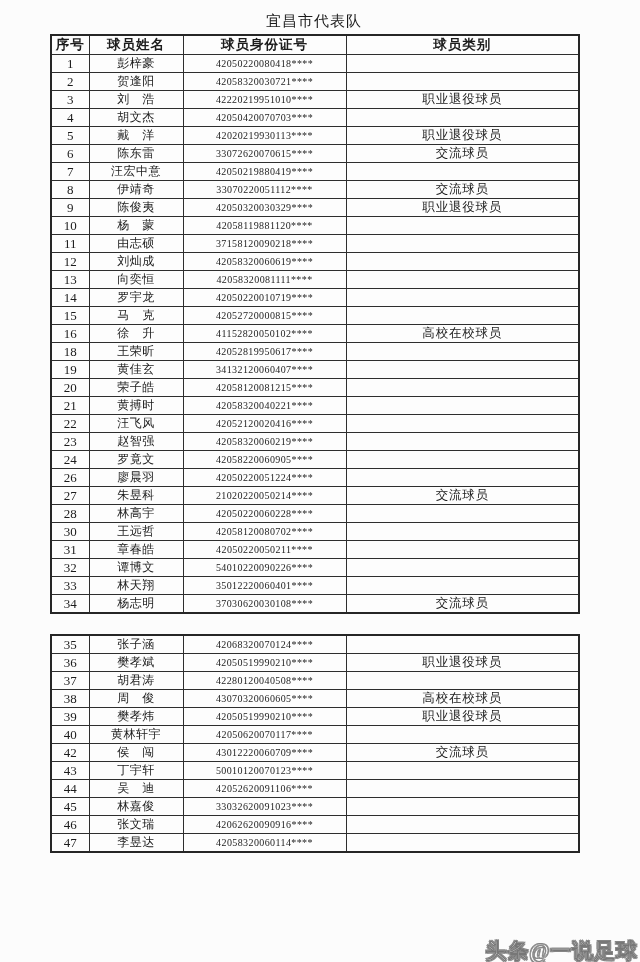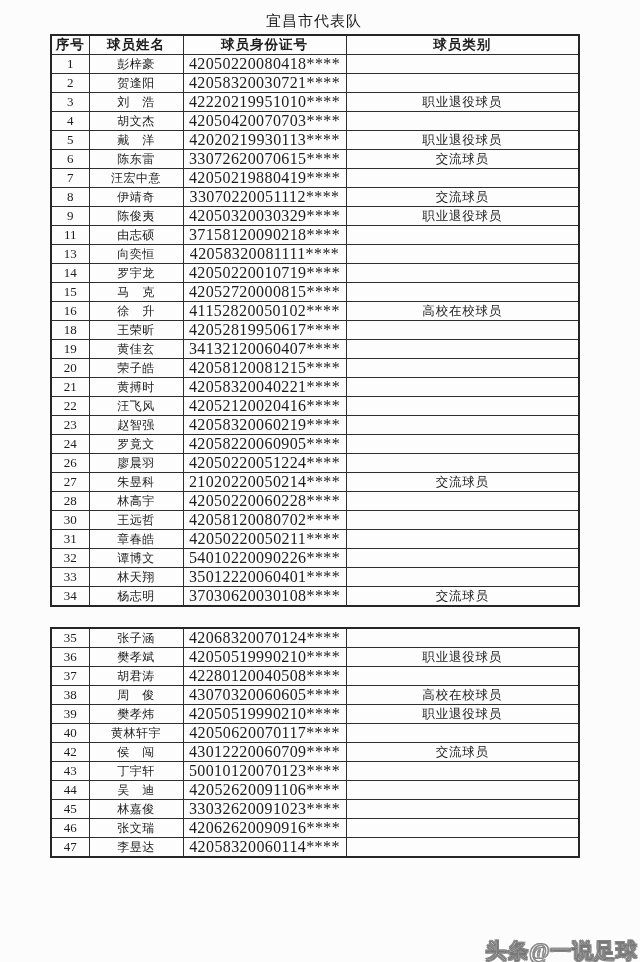--- a/index.html
+++ b/index.html
@@ -37,21 +37,21 @@
     padding:0;
     text-align:center;
     white-space:nowrap;
     overflow:hidden;
   }
   .tbl1 th{height:17px;font-size:13.5px;font-weight:bold;letter-spacing:1px;}
   .tbl1 td{height:16.6px;}
   .tbl2 td{height:16px;}
   td.c-no{font-size:13px;}
   td.c-name{font-size:12px;letter-spacing:0.5px;}
-  td.c-id{font-size:16px;letter-spacing:0.4px;}
+  td.c-id{font-size:10px;letter-spacing:0.4px;}
   td.c-cat{font-size:12.5px;letter-spacing:0.8px;}
   .tbl2{margin-top:20px;}
   .watermark{
     position:absolute;
     right:2px;
     bottom:9px;
     font-size:21px;
     font-weight:bold;
     letter-spacing:1px;
     white-space:nowrap;
@@ -133,23 +133,35 @@
           <td class="c-id">33070220051112****</td>
           <td class="c-cat">交流球员</td>
         </tr>
         <tr>
           <td class="c-no">9</td>
           <td class="c-name">陈俊夷</td>
           <td class="c-id">42050320030329****</td>
           <td class="c-cat">职业退役球员</td>
         </tr>
         <tr>
+          <td class="c-no">10</td>
+          <td class="c-name">杨　蒙</td>
+          <td class="c-id">42058119881120****</td>
+          <td class="c-cat"></td>
+        </tr>
+        <tr>
           <td class="c-no">11</td>
           <td class="c-name">由志硕</td>
           <td class="c-id">37158120090218****</td>
+          <td class="c-cat"></td>
+        </tr>
+        <tr>
+          <td class="c-no">12</td>
+          <td class="c-name">刘灿成</td>
+          <td class="c-id">42058320060619****</td>
           <td class="c-cat"></td>
         </tr>
         <tr>
           <td class="c-no">13</td>
           <td class="c-name">向奕恒</td>
           <td class="c-id">42058320081111****</td>
           <td class="c-cat"></td>
         </tr>
         <tr>
           <td class="c-no">14</td>

